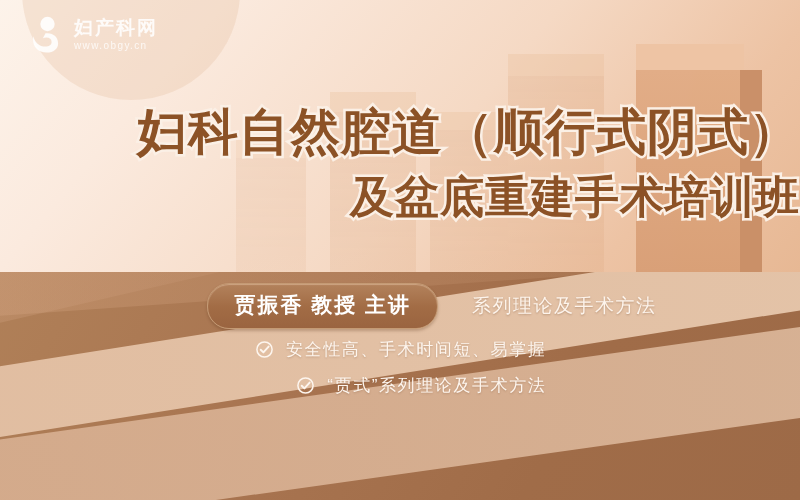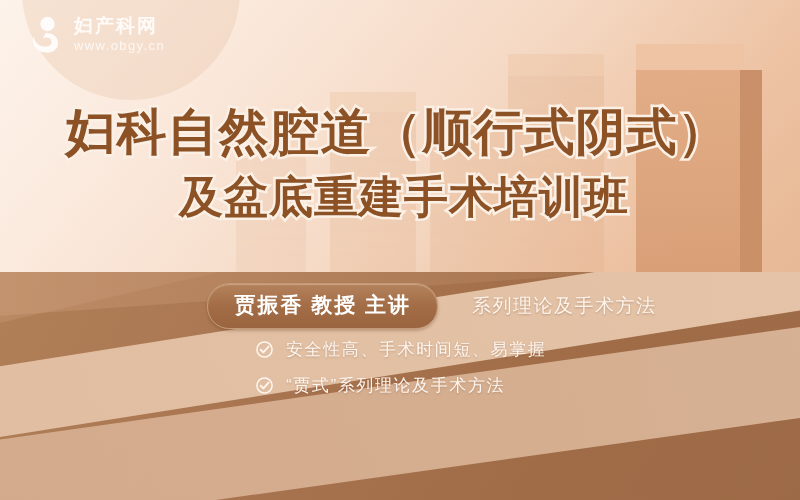--- a/index.html
+++ b/index.html
@@ -142,33 +142,33 @@
     line-height: 1;
   }
   .logo-name {
     font-size: 19px;
     letter-spacing: 2px;
     color: #ffffff;
     font-weight: 700;
     opacity: 0.95;
   }
   .logo-url {
-    font-size: 13px;
+    font-size: 10px;
     letter-spacing: 1.4px;
     color: #ffffff;
     opacity: 0.85;
     margin-top: 4px;
   }
 
   
   .title-block {
     position: absolute;
     left: 0; top: 104px;
     width: 800px;
-    text-align: center;
+    text-align: right;
   }
   .title-line {
     font-weight: 700;
     color: #8c5226;
     letter-spacing: 1px;
     line-height: 1.12;
     -webkit-text-stroke: 5px #fbf0e6;
     paint-order: stroke fill;
     white-space: nowrap;
   }
@@ -221,20 +221,21 @@
     position: absolute;
     left: 255px; top: 338px;
     display: flex;
     flex-direction: column;
     gap: 13px;
   }
   .feature-item {
     display: flex;
     align-items: center;
     gap: 12px;
+    justify-content: flex-end;
   }
   .check-icon {
     width: 19px; height: 19px;
     flex: 0 0 19px;
   }
   .feature-text {
     color: #fdf5ee;
     font-size: 17px;
     letter-spacing: 1.6px;
     white-space: nowrap;

